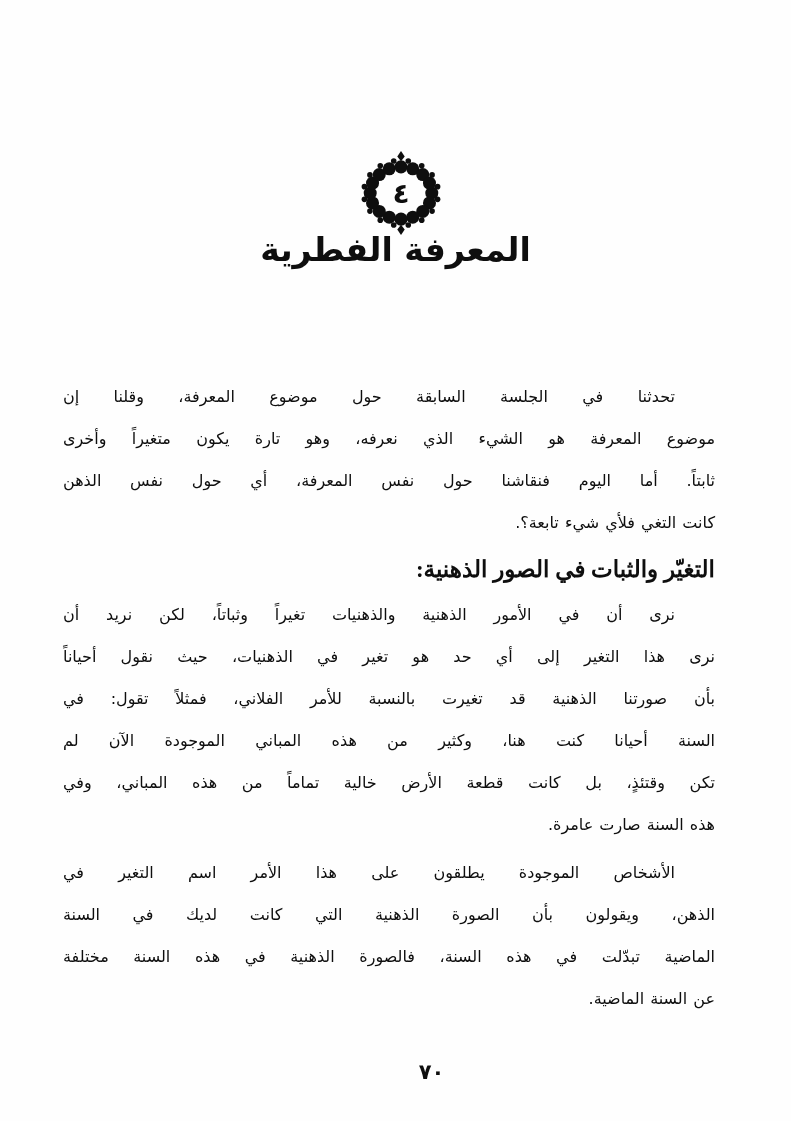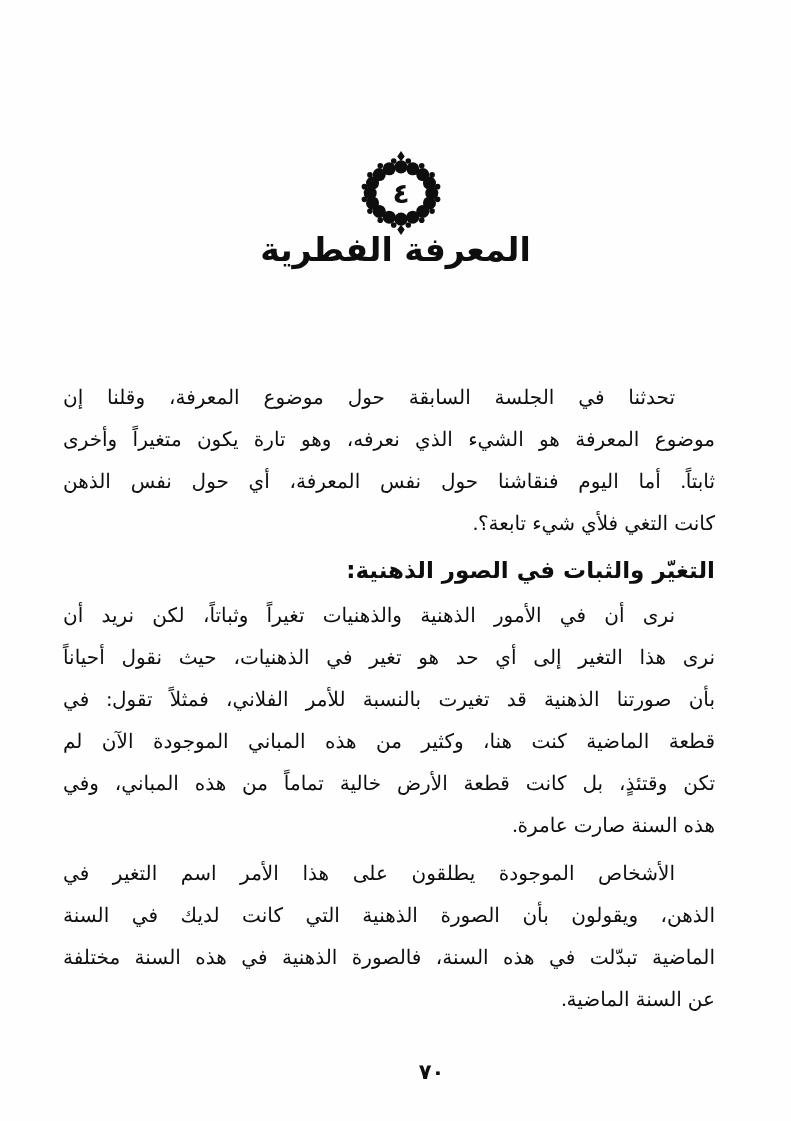--- a/index.html
+++ b/index.html
@@ -28,40 +28,40 @@
   }
   .body-text{
     position:absolute;
     top:376px;
     right:76px;
     left:63px;
     direction:rtl;
   }
   .para{margin:0;padding:0;}
   .line{
-    font-size:20px;
+    font-size:16px;
     line-height:42px;
     height:42px;
     text-align:justify;
     text-align-last:justify;
     word-spacing:1px;
-    font-family:Liberation Serif, serif;
   }
   .line.indent{padding-right:40px;}
   .line.last{
     text-align:right;
     text-align-last:right;
   }
   .section-heading{
     font-size:23px;
     font-weight:bold;
     line-height:32px;
     height:32px;
     margin-top:10px;
     text-align:right;
+    font-family:Liberation Serif, serif;
   }
   .para2{margin-top:8px;}
   .para3{margin-top:6px;}
   .page-number{
     position:absolute;
     top:1060px;left:0;
     width:100%;
     text-align:center;
     font-size:21px;
     font-weight:600;
@@ -127,21 +127,21 @@
       <div class="line">ثابتاً. أما اليوم فنقاشنا حول نفس المعرفة، أي حول نفس الذهن</div>
       <div class="line last">كانت التغي فلأي شيء تابعة؟.</div>
     </div>
 
     <div class="section-heading">التغيّر والثبات في الصور الذهنية:</div>
 
     <div class="para para2">
       <div class="line indent">نرى أن في الأمور الذهنية والذهنيات تغيراً وثباتاً، لكن نريد أن</div>
       <div class="line">نرى هذا التغير إلى أي حد هو تغير في الذهنيات، حيث نقول أحياناً</div>
       <div class="line">بأن صورتنا الذهنية قد تغيرت بالنسبة للأمر الفلاني، فمثلاً تقول: في</div>
-      <div class="line">قطعة الماضية كنت هنا، وكثير من هذه المباني الموجودة الآن لم</div>
+      <div class="line">السنة أحيانا كنت هنا، وكثير من هذه المباني الموجودة الآن لم</div>
       <div class="line">تكن وقتئذٍ، بل كانت قطعة الأرض خالية تماماً من هذه المباني، وفي</div>
       <div class="line last">هذه السنة صارت عامرة.</div>
     </div>
 
     <div class="para para3">
       <div class="line indent">الأشخاص الموجودة يطلقون على هذا الأمر اسم التغير في</div>
       <div class="line">الذهن، ويقولون بأن الصورة الذهنية التي كانت لديك في السنة</div>
       <div class="line">الماضية تبدّلت في هذه السنة، فالصورة الذهنية في هذه السنة مختلفة</div>
       <div class="line last">عن السنة الماضية.</div>
     </div>

